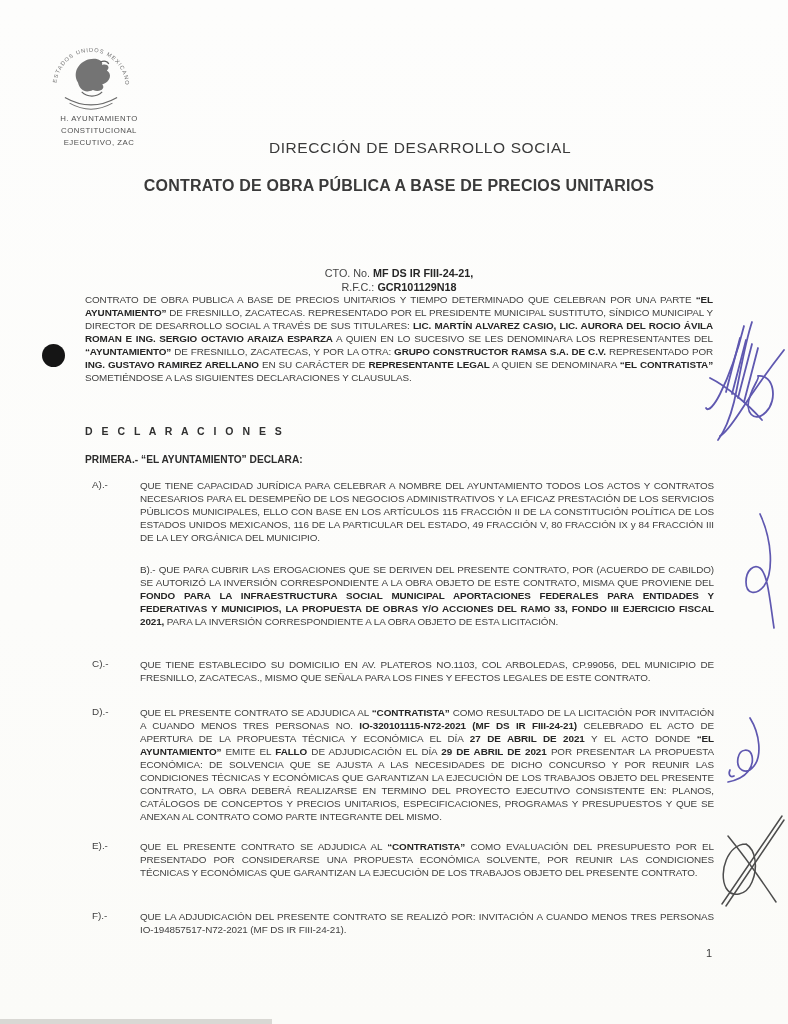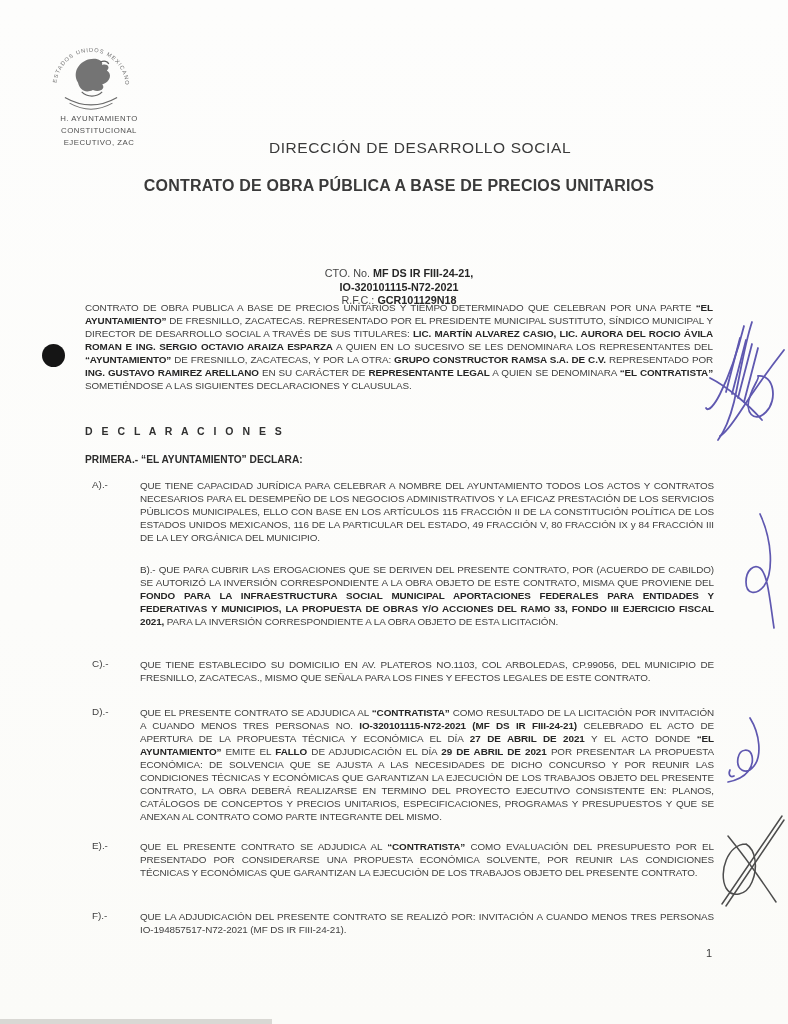--- a/index.html
+++ b/index.html
@@ -23,21 +23,21 @@
   .t2{left:120px;top:139px;width:600px;text-align:center;
     font-size:15.5px;font-weight:400;letter-spacing:.6px;color:#3a3a3a;}
   .t3{left:85px;top:177px;width:628px;text-align:center;
     font-size:16px;font-weight:700;letter-spacing:.2px;color:#3a3a3a;}
   .ref{left:85px;top:219px;width:628px;text-align:center;
     font-size:10.8px;line-height:13.6px;color:#454545;margin-top:48px;}
   
   .doc-text{font-size:9.9px;line-height:13px;letter-spacing:-.1px;
     text-align:justify;color:#3e3e3e;}
   .b{font-weight:700;color:#262626;}
-  .intro{left:85px;top:293px;width:628px;margin-top:8px;}
+  .intro{left:85px;top:293px;width:628px;}
   .decl-heading{left:85px;top:425px;width:628px;
     font-size:10.5px;font-weight:700;letter-spacing:3px;color:#303030;}
   .primera{left:85px;top:454px;font-size:10.2px;font-weight:700;color:#2c2c2c;}
   .item{left:140px;width:574px;}
   .item-label{position:absolute;left:-48px;top:0;font-size:9.9px;color:#3e3e3e;}
   
   .punch-dot{left:42px;top:344px;width:23px;height:23px;border-radius:50%;background:#151515;}
   .pageno{left:706px;top:947px;font-size:11px;color:#3c3c3c;}
   .scan-bar{left:0;bottom:0;width:272px;height:5px;background:#bdbbb7;opacity:.55;}
   .sig{pointer-events:none;}
@@ -67,21 +67,20 @@
     <div>H. AYUNTAMIENTO</div>
     <div>CONSTITUCIONAL</div>
     <div>EJECUTIVO, ZAC</div>
   </div>
 
   <div class="abs t2">DIRECCIÓN DE DESARROLLO SOCIAL</div>
   <div class="abs t3">CONTRATO DE OBRA PÚBLICA A BASE DE PRECIOS UNITARIOS</div>
 
   <div class="abs ref">
     <div><span>CTO. No. </span><span class="b">MF DS IR FIII-24-21,</span></div>
-    <div><span class="b">IO-320101115-N72-2021</span></div>
     <div><span>R.F.C.: </span><span class="b">GCR101129N18</span></div>
   </div>
 
   <div class="abs doc-text intro"><span>CONTRATO DE OBRA PUBLICA A BASE DE PRECIOS UNITARIOS Y TIEMPO DETERMINADO QUE CELEBRAN POR UNA PARTE </span><span class="b">“EL AYUNTAMIENTO”</span><span> DE FRESNILLO, ZACATECAS. REPRESENTADO POR EL PRESIDENTE MUNICIPAL SUSTITUTO, SÍNDICO MUNICIPAL Y DIRECTOR DE DESARROLLO SOCIAL A TRAVÉS DE SUS TITULARES: </span><span class="b">LIC. MARTÍN ALVAREZ CASIO, LIC. AURORA DEL ROCIO ÁVILA ROMAN E ING. SERGIO OCTAVIO ARAIZA ESPARZA</span><span> A QUIEN EN LO SUCESIVO SE LES DENOMINARA LOS REPRESENTANTES DEL </span><span class="b">“AYUNTAMIENTO”</span><span> DE FRESNILLO, ZACATECAS, Y POR LA OTRA: </span><span class="b">GRUPO CONSTRUCTOR RAMSA S.A. DE C.V.</span><span> REPRESENTADO POR </span><span class="b">ING. GUSTAVO RAMIREZ ARELLANO</span><span> EN SU CARÁCTER DE </span><span class="b">REPRESENTANTE LEGAL</span><span> A QUIEN SE DENOMINARA </span><span class="b">“EL CONTRATISTA”</span><span> SOMETIÉNDOSE A LAS SIGUIENTES DECLARACIONES Y CLAUSULAS.</span></div>
 
   <div class="abs decl-heading">D E C L A R A C I O N E S</div>
   <div class="abs primera">PRIMERA.- “EL AYUNTAMIENTO” DECLARA:</div>
 
   <div class="abs item" style="top:479px">
     <span class="item-label">A).-</span>

